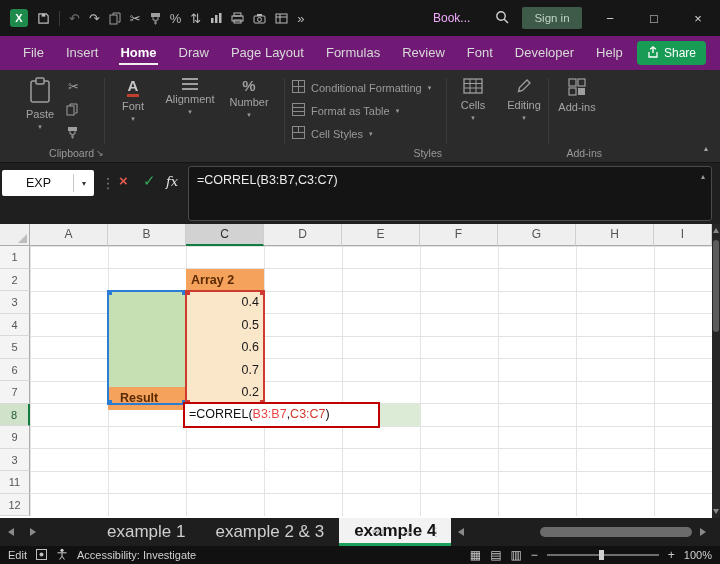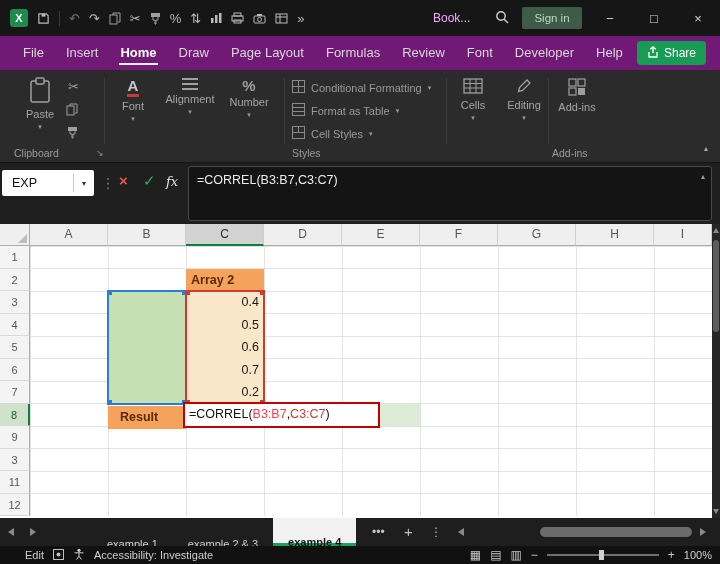--- a/index.html
+++ b/index.html
@@ -25,31 +25,31 @@
   .mitem.active{color:#fff;font-weight:bold;}
   .mitem.active::after{content:"";position:absolute;left:10px;right:10px;bottom:5px;height:2px;background:#f0f0f0;}
   .share{position:absolute;right:14px;top:5px;height:24px;background:#189B54;border-radius:4px;color:#fff;font-size:12px;display:flex;align-items:center;gap:5px;padding:0 10px;box-sizing:border-box;}
 
   
   .ribbon{position:absolute;left:0;top:70px;width:720px;height:93px;background:#2b2b2b;border-bottom:1px solid #141414;box-sizing:border-box;}
   .bigbtn{position:absolute;display:flex;flex-direction:column;align-items:center;gap:3px;color:#a5a5a5;font-size:11px;}
   .chev{font-size:7px;color:#9a9a9a;line-height:1;}
   .rsep{position:absolute;top:8px;height:66px;width:1px;background:#3c3c3c;}
   .smallicon{position:absolute;color:#9f9f9f;font-size:13px;line-height:1;}
-  .glabel{position:absolute;top:77px;font-size:10.5px;color:#9a9a9a;text-align:left;}
+  .glabel{position:absolute;top:77px;font-size:10.5px;color:#9a9a9a;text-align:right;}
   .styles-row{position:absolute;display:flex;align-items:center;gap:6px;font-size:11px;color:#9a9a9a;height:19px;white-space:nowrap;}
   .font-a{font-weight:bold;font-size:15px;color:#c9c9c9;border-bottom:3px solid #C43E2F;line-height:1.05;padding:0 1px;}
   .align-ic{width:16px;height:12px;background:repeating-linear-gradient(to bottom,#9f9f9f 0 2px,transparent 2px 5px);}
   .pct-ic{font-size:15px;font-weight:bold;color:#9f9f9f;line-height:1;}
   .launcher{font-size:9px;color:#8f8f8f;line-height:1;}
 
   
   .fbar{position:absolute;left:0;top:163px;width:720px;height:61px;background:#1f1f1f;}
   .namebox{position:absolute;left:2px;top:7px;width:92px;height:26px;background:#fff;border-radius:2px;display:flex;align-items:center;}
-  .namebox .val{flex:1;padding-left:10px;font-size:12.5px;color:#111;}
+  .namebox .val{flex:1;padding-left:24px;font-size:12.5px;color:#111;}
   .nb-sep{width:1px;height:18px;background:#c9c9c9;}
   .nb-chev{width:20px;text-align:center;color:#333;font-size:8px;}
   .fdots{position:absolute;left:101px;top:12px;color:#808080;font-size:14px;}
   .fcancel{position:absolute;left:119px;top:9px;color:#E05A4E;font-size:15px;font-weight:bold;}
   .fcheck{position:absolute;left:143px;top:9px;color:#35A95C;font-size:15px;}
   .ffx{position:absolute;left:166px;top:11px;color:#e3e3e3;font-size:13px;font-style:italic;font-family:"DejaVu Serif",serif;}
   .finput{position:absolute;left:188px;top:3px;width:524px;height:55px;background:#141414;border:1px solid #4a4a4a;border-radius:3px;box-sizing:border-box;}
   .ftext{padding:6px 8px;font-size:12.5px;color:#ececec;}
   .fexpand{position:absolute;right:6px;top:5px;color:#9a9a9a;font-size:8px;}
 
@@ -82,28 +82,28 @@
   .vthumb{position:absolute;left:1px;top:16px;width:6px;height:92px;background:#5C5C5C;border-radius:3px;}
   .tri-up{width:0;height:0;border-left:3px solid transparent;border-right:3px solid transparent;border-bottom:5px solid #8a8a8a;}
   .tri-down{width:0;height:0;border-left:3px solid transparent;border-right:3px solid transparent;border-top:5px solid #8a8a8a;}
   .tri-left{width:0;height:0;border-top:4px solid transparent;border-bottom:4px solid transparent;border-right:6px solid #8a8a8a;}
   .tri-right{width:0;height:0;border-top:4px solid transparent;border-bottom:4px solid transparent;border-left:6px solid #8a8a8a;}
 
   
   .tabbar{position:absolute;left:0;top:518px;width:720px;height:28px;background:#1e1e1e;}
   .tabnav{position:absolute;top:10px;}
   .sheettabs{position:absolute;left:92px;top:0;height:28px;display:flex;}
-  .stab{padding:12px 15px;font-size:11px;color:#cfcfcf;line-height:28px;}
+  .stab{padding:0 15px;font-size:17px;color:#cfcfcf;line-height:28px;}
   .stab.active{background:#F2F2F2;color:#141414;font-weight:bold;border-bottom:3px solid #1AA05C;box-sizing:border-box;line-height:25px;}
   .tabextra{position:absolute;top:0;line-height:28px;color:#c0c0c0;font-size:12px;}
   .hthumb{position:absolute;left:540px;top:9px;width:152px;height:10px;background:#6b6b6b;border-radius:5px;}
 
   
   .statusbar{position:absolute;left:0;top:546px;width:720px;height:18px;background:#111;display:flex;align-items:center;font-size:11px;color:#d0d0d0;}
-  .sb-left{display:flex;align-items:center;gap:9px;padding-left:25px;}
+  .sb-left{display:flex;align-items:center;gap:9px;padding-left:8px;}
   .sb-right{margin-left:auto;display:flex;align-items:center;gap:9px;padding-right:8px;}
   .viewic{font-size:12px;color:#c8c8c8;line-height:1;}
   .zoomtrack{width:112px;height:2px;background:#6e6e6e;position:relative;}
   .zoomthumb{position:absolute;left:52px;top:-4px;width:5px;height:10px;background:#d0d0d0;}
   .zbtn{font-size:12px;color:#c8c8c8;line-height:1;}
 </style>
 </head>
 <body>
 
 <div class="app">
@@ -376,21 +376,21 @@
     <div class="cell greenfill" style="left:108px;top:112px;"></div>
     <div class="cell greenfill" style="left:108px;top:134.5px;"></div>
     <div class="cell greenfill" style="left:108px;top:157px;"></div>
 
     <div class="cell num" style="left:186px;top:67px;">0.4</div>
     <div class="cell num" style="left:186px;top:89.5px;">0.5</div>
     <div class="cell num" style="left:186px;top:112px;">0.6</div>
     <div class="cell num" style="left:186px;top:134.5px;">0.7</div>
     <div class="cell num" style="left:186px;top:157px;">0.2</div>
 
-    <div class="cell hdr" style="left:108px;top:182px;padding-left:12px;">Result</div>
+    <div class="cell hdr" style="left:108px;top:163px;padding-left:12px;">Result</div>
     <div class="row8fill"></div>
 
     <div class="refbox blue" style="left:107px;top:66px;width:80px;height:114.5px;">
       <span class="hdl b" style="left:-2px;top:-2px;"></span>
       <span class="hdl b" style="right:-2px;top:-2px;"></span>
       <span class="hdl b" style="left:-2px;bottom:-2px;"></span>
       <span class="hdl b" style="right:-2px;bottom:-2px;"></span>
     </div>
     <div class="refbox red" style="left:185px;top:66px;width:80px;height:114.5px;">
       <span class="hdl r" style="left:-2px;top:-2px;"></span>

